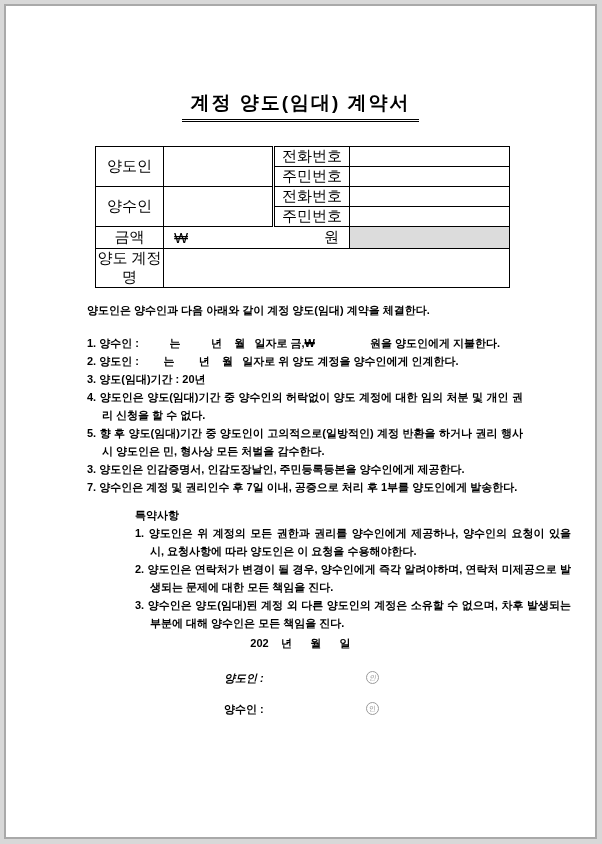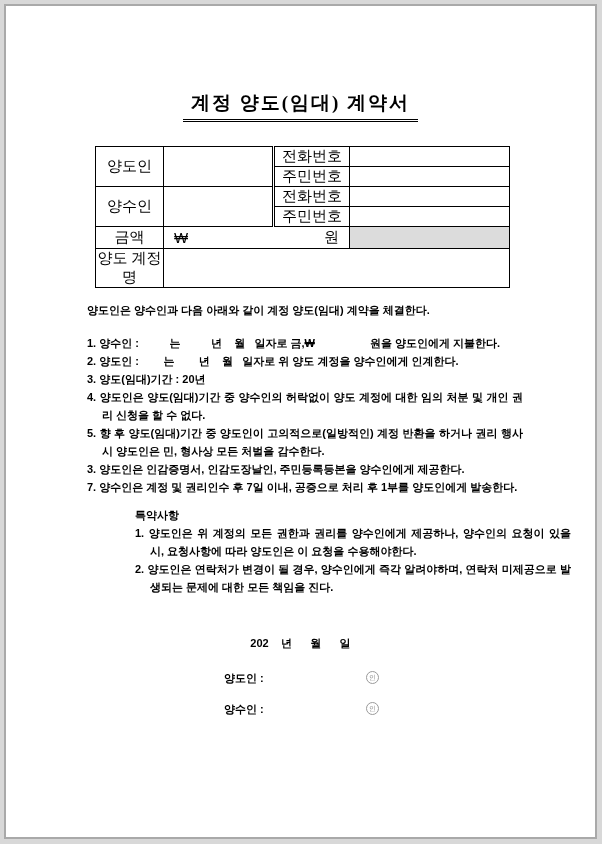--- a/index.html
+++ b/index.html
@@ -3,21 +3,21 @@
 <meta charset="utf-8">
 <style>
   * { margin:0; padding:0; box-sizing:border-box; }
   html,body { width:602px; height:844px; background:#d8d8d8; overflow:hidden;
               font-family:"Liberation Sans", sans-serif; }
   .page { position:absolute; left:4px; top:4px; width:593px; height:835px;
           background:#ffffff; border:2px solid var(--page-border,#a9a9a9); }
 
   
   .title-wrap { position:absolute; top:84px; left:0; width:100%; text-align:center; }
-  .doc-title { display:inline-block; font-family:Liberation Serif, serif;
+  .doc-title { display:inline-block; font-family:Liberation Sans, sans-serif;
                font-size:19px; font-weight:bold; letter-spacing:2px; color:#000;
                border-bottom:3px double #000; padding:0 8px 3px 8px; }
 
   
   .info-table { position:absolute; left:89px; top:140px; width:414px;
                 border-collapse:collapse; table-layout:fixed; }
   .info-table td { border:1px solid #000; font-size:15px; font-weight:normal;
                    color:#000; vertical-align:middle; }
   .info-table tr.h20 { height:20px; } .info-table tr.h22 { height:22px; }
   .info-table tr.h24 { height:24px; }
@@ -37,21 +37,21 @@
   .special-heading { line-height:18px; }
 
   .date-line { position:absolute; left:0; top:629px; width:100%; text-align:center;
                line-height:16px; }
 
   .sig-row { position:absolute; left:218px; width:240px; height:14px; line-height:14px; }
   .sig-row .seal { position:absolute; left:142px; top:0; width:13px; height:13px;
                    border:1px solid #9a9a9a; border-radius:50%; color:#8f8f8f;
                    font-size:7px; font-weight:normal; display:inline-flex;
                    align-items:center; justify-content:center; }
-  .sig-1 { top:665px; } .sig-2 { top:696px; }
+  .sig-1 { top:665px;font-style:italic; } .sig-2 { top:696px; }
 </style>
 </head>
 <body>
 
 <div class="page">
 
   <div class="title-wrap">
     <span class="doc-title">계정  양도(임대)  계약서</span>
   </div>
 
@@ -110,20 +110,21 @@
     <div class="item">4. 양도인은 양도(임대)기간 중 양수인의 허락없이 양도 계정에 대한 임의 처분 및 개인 권리 신청을 할 수 없다.</div>
     <div class="item">5. 향 후 양도(임대)기간 중 양도인이 고의적으로(일방적인) 계정 반환을 하거나 권리 행사시 양도인은 민, 형사상 모든 처벌을 감수한다.</div>
     <div class="item">3. 양도인은 인감증명서, 인감도장날인, 주민등록등본을 양수인에게 제공한다.</div>
     <div class="item">7. 양수인은 계정 및 권리인수 후 7일 이내, 공증으로 처리 후 1부를 양도인에게 발송한다.</div>
   </div>
 
   <div class="special txt">
     <div class="special-heading">특약사항</div>
     <div class="item">1. 양도인은 위 계정의 모든 권한과 권리를 양수인에게 제공하나, 양수인의 요청이 있을 시, 요청사항에 따라 양도인은 이 요청을 수용해야한다.</div>
     <div class="item">2. 양도인은 연락처가 변경이 될 경우, 양수인에게 즉각 알려야하며, 연락처 미제공으로 발생되는 문제에 대한 모든 책임을 진다.</div>
+    <div class="item">3. 양수인은 양도(임대)된 계정 외 다른 양도인의 계정은 소유할 수 없으며, 차후 발생되는 부분에 대해 양수인은 모든 책임을 진다.</div>
   </div>
 
   <div class="date-line txt">202&nbsp;&nbsp;&nbsp;&nbsp;년&nbsp;&nbsp;&nbsp;&nbsp;&nbsp;&nbsp;월&nbsp;&nbsp;&nbsp;&nbsp;&nbsp;&nbsp;일</div>
 
   <div class="sig-row sig-1 txt">
     <span>양도인 :</span>
     <span class="seal">인</span>
   </div>
   <div class="sig-row sig-2 txt">
     <span>양수인 :</span>

